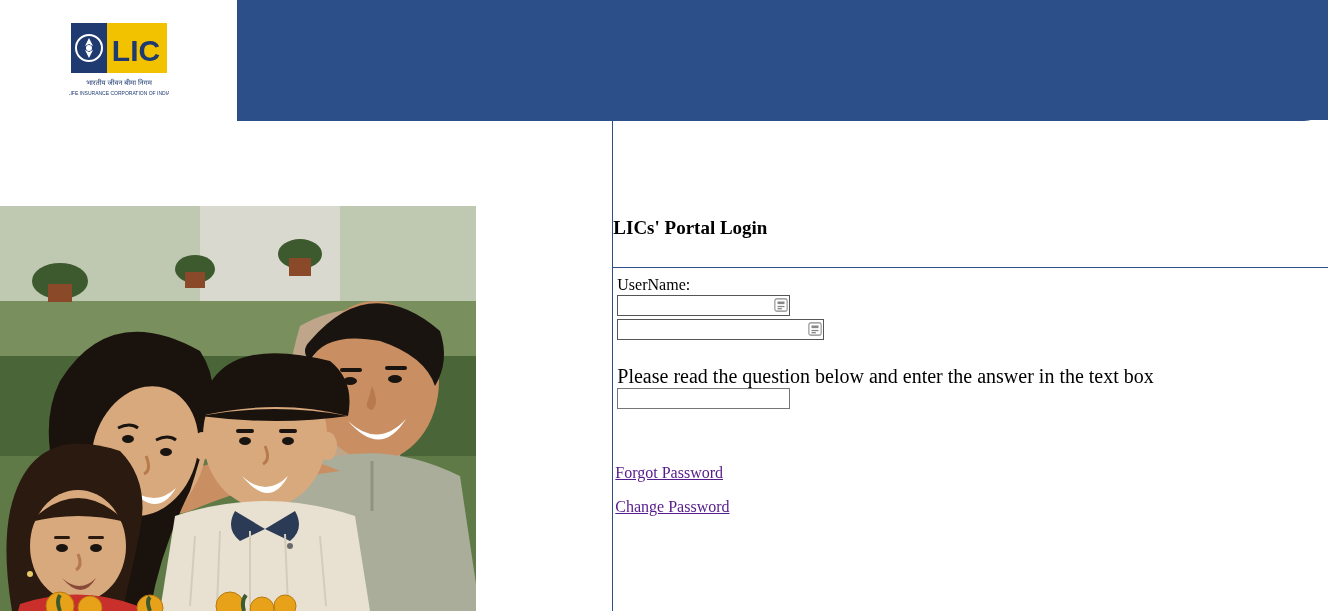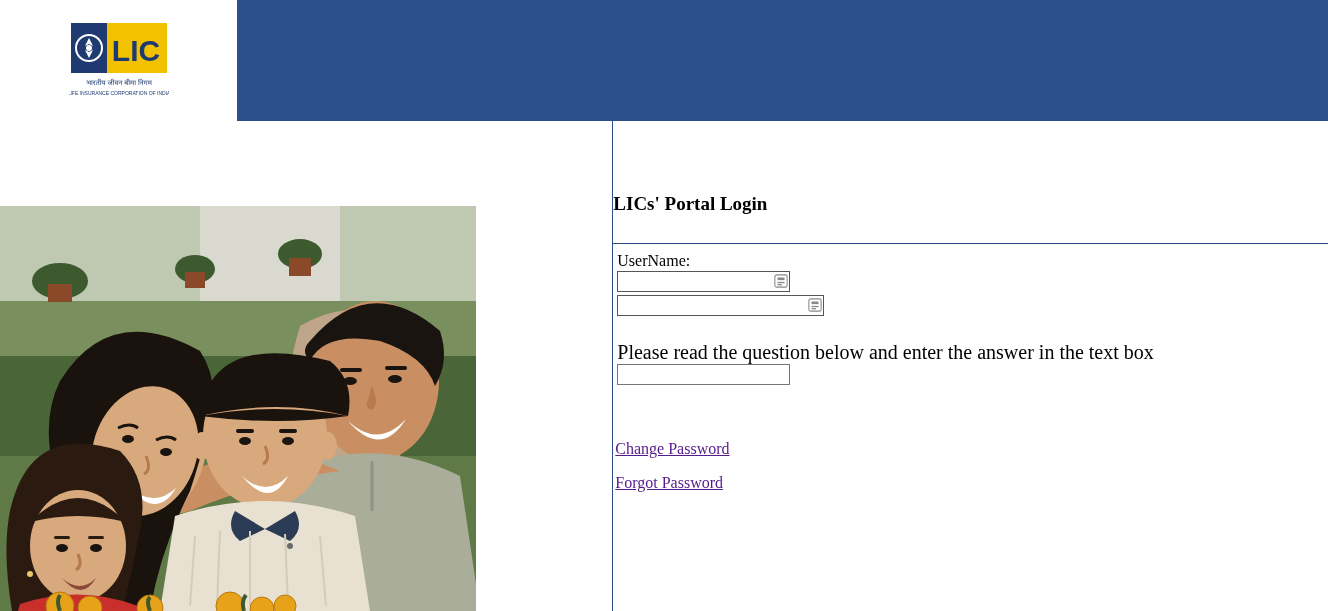--- a/index.html
+++ b/index.html
@@ -9,20 +9,21 @@
     }
     body {
       font-family: "Times New Roman", Times, serif;
       background: #fff;
       width: 1328px;
     }
     .header-row {
       display: flex;
       height: 121px;
       border-bottom: 1px solid #2c4f8a;
+      border-radius: 24px;
     }
     .logo-box {
       width: 237px;
       height: 121px;
       background: #fff;
       display: flex;
       align-items: center;
       justify-content: center;
     }
     .logo-svg {
@@ -50,21 +51,21 @@
       overflow: hidden;
     }
     .hero-svg {
       width: 476px;
       height: 405px;
       display: block;
     }
     .right-col {
       width: 776px;
       border-left: 1px solid #2c4f8a;
-      padding-top: 72px;
+      padding-top: 96px;
     }
     .login-title {
       font-size: 19px;
       font-weight: bold;
       color: #000;
       margin-bottom: 28px;
     }
     .hr-line {
       border: none;
       border-top: 1px solid #2c4f8a;
@@ -316,18 +317,18 @@
         <rect x="4" y="9" width="8" height="1.5" fill="#888"></rect>
         <rect x="4" y="11.5" width="5" height="1.5" fill="#888"></rect>
       </svg>
     </div>
 
     <div class="captcha-intro">Please read the question below and enter the answer in the text box</div>
     <input class="captcha-input" type="text" value="" style="">
 
 
     <div class="links-block">
+      <a class="portal-link">Forgot Password</a>
       <a class="portal-link">Change Password</a>
-      <a class="portal-link">Forgot Password</a>
 
     </div>
   </div>
 </div>
 
 </body></html>

